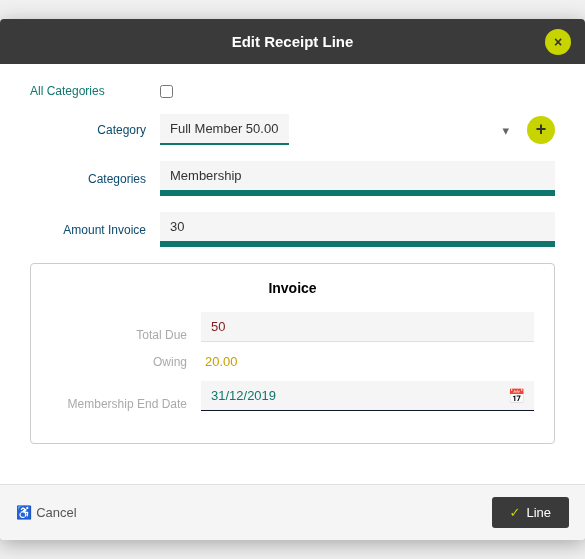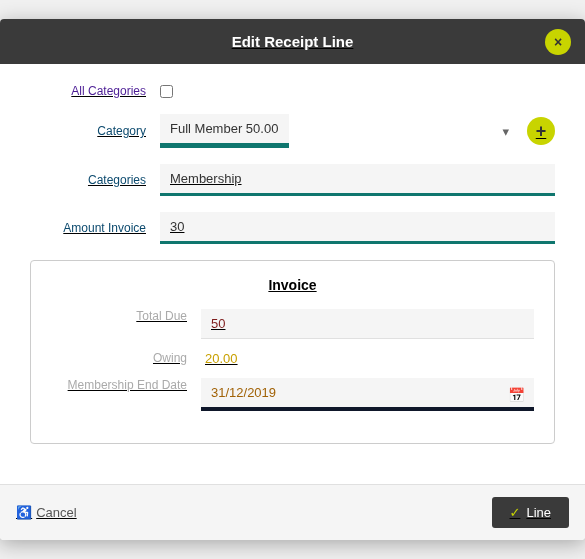--- a/index.html
+++ b/index.html
@@ -11,21 +11,20 @@
       justify-content: center;
       align-items: center;
       min-height: 100vh;
     }
     .modal {
       width: 585px;
       background: #fff;
       border-radius: 4px;
       overflow: hidden;
       box-shadow: 0 4px 20px rgba(0,0,0,0.3);
-      text-decoration: underline;
     }
     .modal-header {
       background: #3a3a3a;
       color: #fff;
       display: flex;
       align-items: center;
       justify-content: center;
       padding: 14px 16px;
       position: relative;
     }
@@ -68,31 +67,31 @@
     }
     .form-control-wrap {
       flex: 1;
       display: flex;
       align-items: center;
       gap: 8px;
     }
     .form-input {
       flex: 1;
       border: none;
-      border-bottom: 3px solid #0f766e;
+      border-bottom: 6px solid #0f766e;
       background: #f5f5f5;
       padding: 7px 10px;
       font-size: 13px;
       outline: none;
       color: #333;
     }
     .form-select {
       flex: 1;
       border: none;
-      border-bottom: 5px solid #0f766e;
+      border-bottom: 2px solid #0f766e;
       background: #f5f5f5;
       padding: 7px 10px;
       font-size: 13px;
       outline: none;
       color: #333;
       appearance: none;
       -webkit-appearance: none;
     }
     .select-wrapper {
       flex: 1;
@@ -122,40 +121,40 @@
       color: #333;
       flex-shrink: 0;
     }
     .checkbox-row {
       display: flex;
       align-items: center;
       margin-bottom: 16px;
     }
     .checkbox-label {
       width: 130px;
-      text-align: right;
+      text-align: left;
       padding-right: 14px;
-      color: #4c1d95;
+      color: #0f766e;
       font-size: 12px;
     }
     .invoice-box {
       border: 1px solid #ccc;
       border-radius: 4px;
       margin: 10px 0 20px 0;
       padding: 16px 20px 20px 20px;
     }
     .invoice-title {
       text-align: center;
       font-weight: bold;
       font-size: 14px;
       margin-bottom: 16px;
     }
     .invoice-row {
       display: flex;
-      align-items: flex-start;
+      align-items: flex-end;
       margin-bottom: 12px;
     }
     .invoice-label {
       width: 150px;
       text-align: right;
       padding-right: 14px;
       color: #aaa;
       font-size: 12px;
     }
     .invoice-input {
@@ -174,26 +173,26 @@
       color: #c8a000;
       padding-left: 4px;
     }
     .invoice-date-wrap {
       flex: 1;
       position: relative;
     }
     .invoice-date-input {
       width: 100%;
       border: none;
-      border-bottom: 4px solid #0f172a;
+      border-bottom: 1px solid #0f172a;
       background: #f5f5f5;
       padding: 7px 10px;
       font-size: 13px;
       outline: none;
-      color: #a16207;
+      color: #0f766e;
     }
     .calendar-icon {
       position: absolute;
       right: 8px;
       top: 50%;
       transform: translateY(-50%);
       color: #666;
       font-size: 14px;
     }
     .modal-footer {

